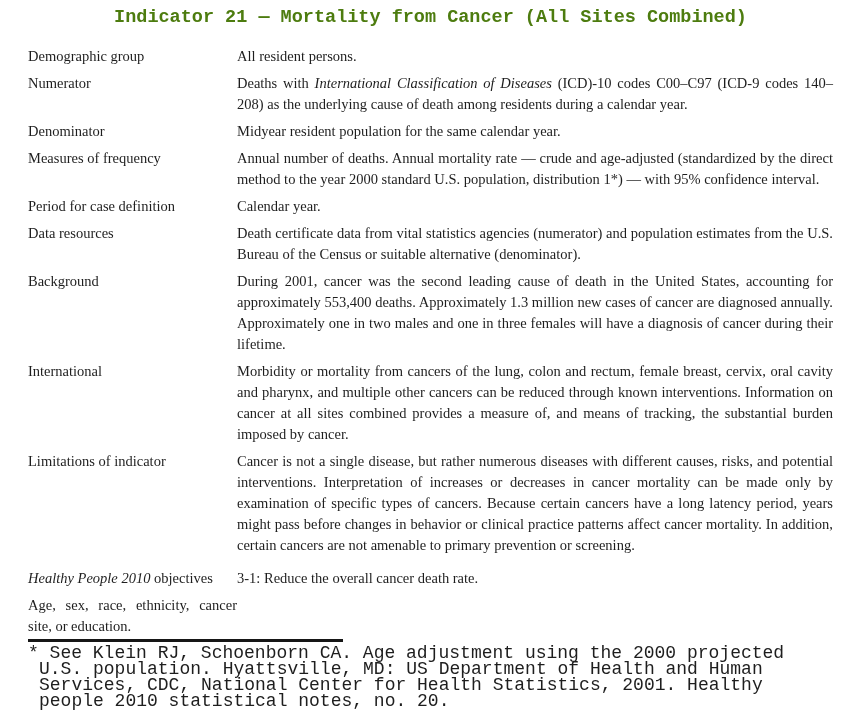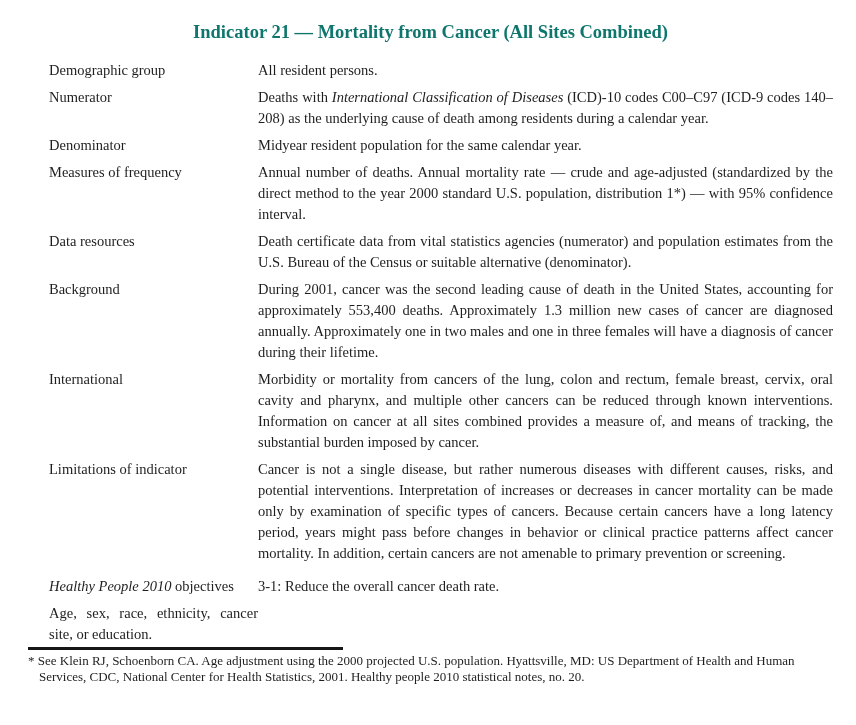--- a/index.html
+++ b/index.html
@@ -8,51 +8,51 @@
     width: 856px;
     height: 725px;
     box-sizing: border-box;
     background: #ffffff;
     padding: 6px 23px 0 28px;
     font-family: "Liberation Serif", "DejaVu Serif", serif;
     color: #1e1e1e;
     overflow: hidden;
   }
   .title {
-    margin: 14px;
+    margin: 0;
     text-align: center;
-    font-family: Liberation Serif, serif;
+    font-family: Liberation Mono, monospace;
     font-weight: bold;
     font-size: 18.5px;
     line-height: 24px;
-    color: #0f766e;
+    color: #4d7c0f;
   }
   .rows { margin-top: 16px; }
   .row {
     display: grid;
     grid-template-columns: 209px 1fr;
     margin-bottom: 6px;
-    margin-left: 21px;
   }
   .cell { font-size: 14.5px; line-height: 21px; }
   .cell.value { text-align: justify; font-family: Liberation Serif, serif; }
   .it { font-style: italic; }
   .rule {
     width: 315px;
     height: 3px;
     background: #161616;
     margin-top: -4px;
   }
   .footnote {
     margin-top: 3px;
-    font-size: 13px;
+    font-size: 18px;
     line-height: 16px;
     padding-left: 11px;
     text-indent: -11px;
     color: #1e1e1e;
+    font-family: Liberation Mono, monospace;
   }
 </style>
 </head>
 <body>
 
 <div class="page">
   <h1 class="title">Indicator 21 — Mortality from Cancer (All Sites Combined)</h1>
   <div class="rows" id="rows">
       <div class="row">
         <div class="cell label"><span>Demographic group</span></div>
@@ -62,20 +62,24 @@
         <div class="cell label"><span>Numerator</span></div>
         <div class="cell value"><span>Deaths with </span><span class="it">International Classification of Diseases</span><span> (ICD)-10 codes C00–C97 (ICD-9 codes 140–208) as the underlying cause of death among residents during a calendar year.</span></div>
       </div>
       <div class="row">
         <div class="cell label"><span>Denominator</span></div>
         <div class="cell value"><span>Midyear resident population for the same calendar year.</span></div>
       </div>
       <div class="row">
         <div class="cell label"><span>Measures of frequency</span></div>
         <div class="cell value"><span>Annual number of deaths. Annual mortality rate — crude and age-adjusted (standardized by the direct method to the year 2000 standard U.S. population, distribution 1*) — with 95% confidence interval.</span></div>
+      </div>
+      <div class="row">
+        <div class="cell label"><span>Period for case definition</span></div>
+        <div class="cell value"><span>Calendar year.</span></div>
       </div>
       <div class="row">
         <div class="cell label"><span>Data resources</span></div>
         <div class="cell value"><span>Death certificate data from vital statistics agencies (numerator) and population estimates from the U.S. Bureau of the Census or suitable alternative (denominator).</span></div>
       </div>
       <div class="row">
         <div class="cell label"><span>Background</span></div>
         <div class="cell value"><span>During 2001, cancer was the second leading cause of death in the United States, accounting for approximately 553,400 deaths. Approximately 1.3 million new cases of cancer are diagnosed annually. Approximately one in two males and one in three females will have a diagnosis of cancer during their lifetime.</span></div>
       </div>
       <div class="row">

